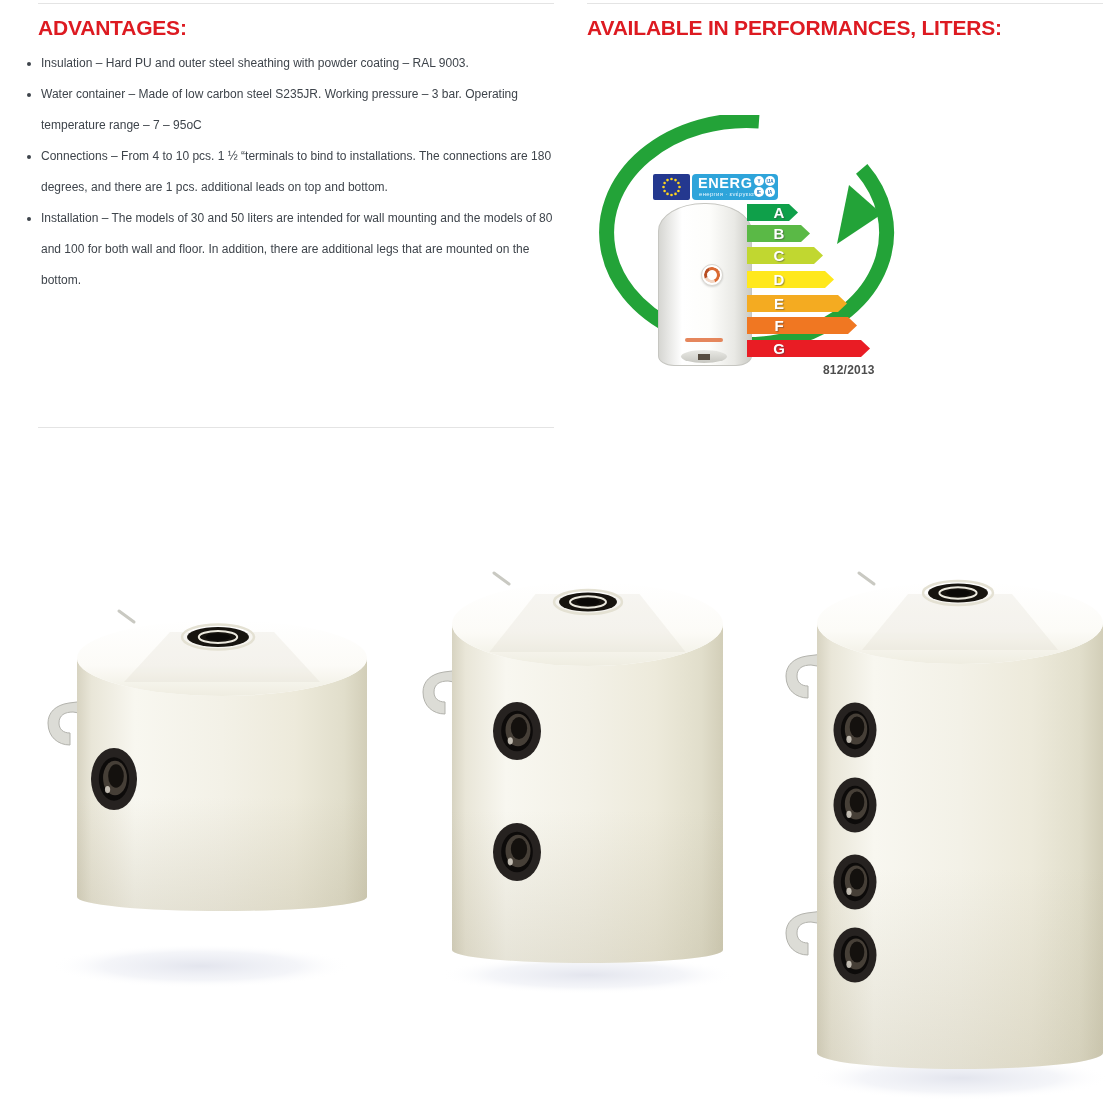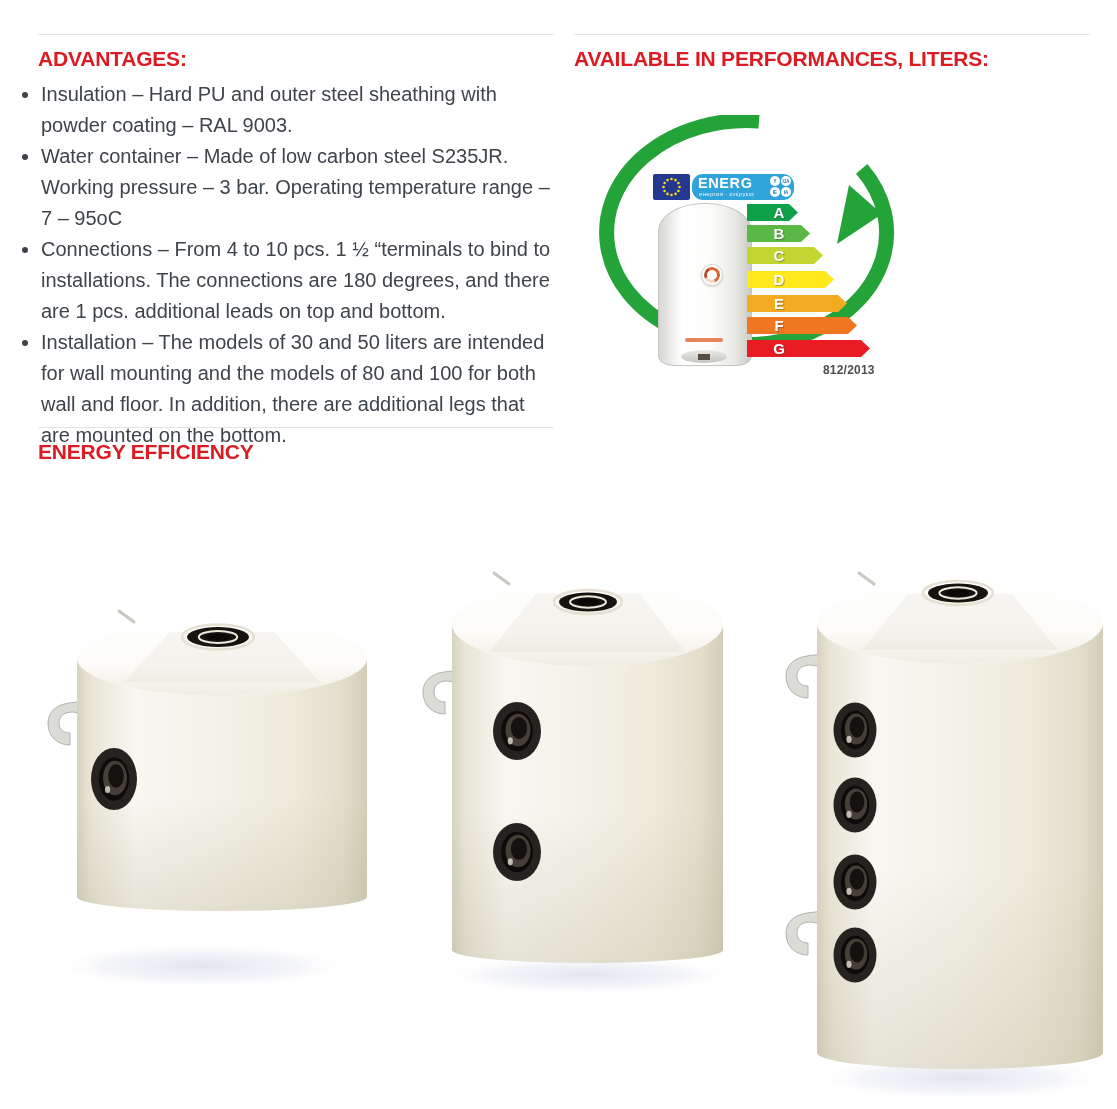--- a/index.html
+++ b/index.html
@@ -1,40 +1,40 @@
 <!DOCTYPE html>
 <html><head>
 <meta charset="utf-8">
 <style>
   html,body{margin:0;padding:0;}
   body{
     width:1117px;height:1109px;position:relative;overflow:hidden;
     background:#ffffff;
     font-family:"Liberation Sans", sans-serif;
   }
-  .col{position:absolute;top:0;width:516px;margin-top:31px;}
+  .col{position:absolute;top:0;width:516px;}
   #col-left{left:38px;}
-  #col-right{left:574px;}
+  #col-right{left:587px;}
   .rule{height:0;border-top:1px solid #e4e4e4;margin-top:3px;}
   h2.sec{
     color:#dd1a21;font-size:21px;font-weight:bold;line-height:24px;
     margin:12px 0 0 0;letter-spacing:-0.2px;
   }
   ul.blist{
     margin:8px 0 0 0;padding-left:3px;list-style-position:outside;
-    color:#3e444b;font-size:20px;line-height:31px;
+    color:#3e444b;font-size:12px;line-height:31px;
   }
   ul.blist li{margin:0;}
   #section-energy{position:absolute;left:38px;top:424px;width:516px;}
 
   
   #energy-label{position:absolute;left:597px;top:115px;width:298px;height:272px;margin:0;background:#fff;}
   .el-ring{position:absolute;left:0;top:0;}
   .eu-flag{position:absolute;left:56px;top:59px;width:37px;height:26px;background:#24388f;border-radius:2px;}
-  .energ-banner{position:absolute;left:95px;top:59px;width:102px;height:26px;background:#2ea4da;border-radius:11px;}
+  .energ-banner{position:absolute;left:95px;top:59px;width:86px;height:26px;background:#2ea4da;border-radius:4px;}
   .energ-text{position:absolute;left:6px;top:1px;font-size:14.5px;font-weight:bold;color:#fff;letter-spacing:.6px;}
   .energ-sub{position:absolute;left:7px;top:17px;font-size:6px;color:#eaf7ff;letter-spacing:.3px;white-space:nowrap;}
   .bubbles{position:absolute;right:2px;top:2px;width:22px;height:22px;display:flex;flex-wrap:wrap;gap:1px;align-content:flex-start;}
   .bubble{width:10px;height:10px;border-radius:50%;background:#fff;color:#1471b8;font-size:4.5px;font-weight:bold;display:flex;align-items:center;justify-content:center;overflow:hidden;}
   .el-heater{
     position:absolute;left:61px;top:88px;width:92px;height:161px;
     background:linear-gradient(90deg,#d6d6d2 0,#ffffff 25%,#fdfdfb 55%,#e9e9e5 82%,#cbcbc5 100%);
     border:1px solid #c6c6c1;
     border-radius:46px 46px 16px 16px / 28px 28px 10px 10px;
   }
@@ -60,21 +60,20 @@
   <ul class="blist">
       <li>Insulation – Hard PU and outer steel sheathing with powder coating – RAL 9003.</li>
       <li>Water container – Made of low carbon steel S235JR. Working pressure – 3 bar. Operating temperature range – 7 – 95oC</li>
       <li>Connections – From 4 to 10 pcs. 1 ½ “terminals to bind to installations. The connections are 180 degrees, and there are 1 pcs. additional leads on top and bottom.</li>
       <li>Installation – The models of 30 and 50 liters are intended for wall mounting and the models of 80 and 100 for both wall and floor. In addition, there are additional legs that are mounted on the bottom.</li>
     </ul>
 </div>
 
 <div id="section-energy">
   <div class="rule"></div>
-  <h2 class="sec">ENERGY EFFICIENCY</h2>
 </div>
 
 <div id="col-right" class="col">
   <div class="rule"></div>
   <h2 class="sec">AVAILABLE IN PERFORMANCES, LITERS:</h2>
 </div>
 
 <figure id="energy-label">
   <svg class="el-ring" width="298" height="272" viewBox="0 0 298 272">
     <path d="M162,6 A140,112 0 1 0 264.7,53.8" fill="none" stroke="#23a338" stroke-width="15"></path>

